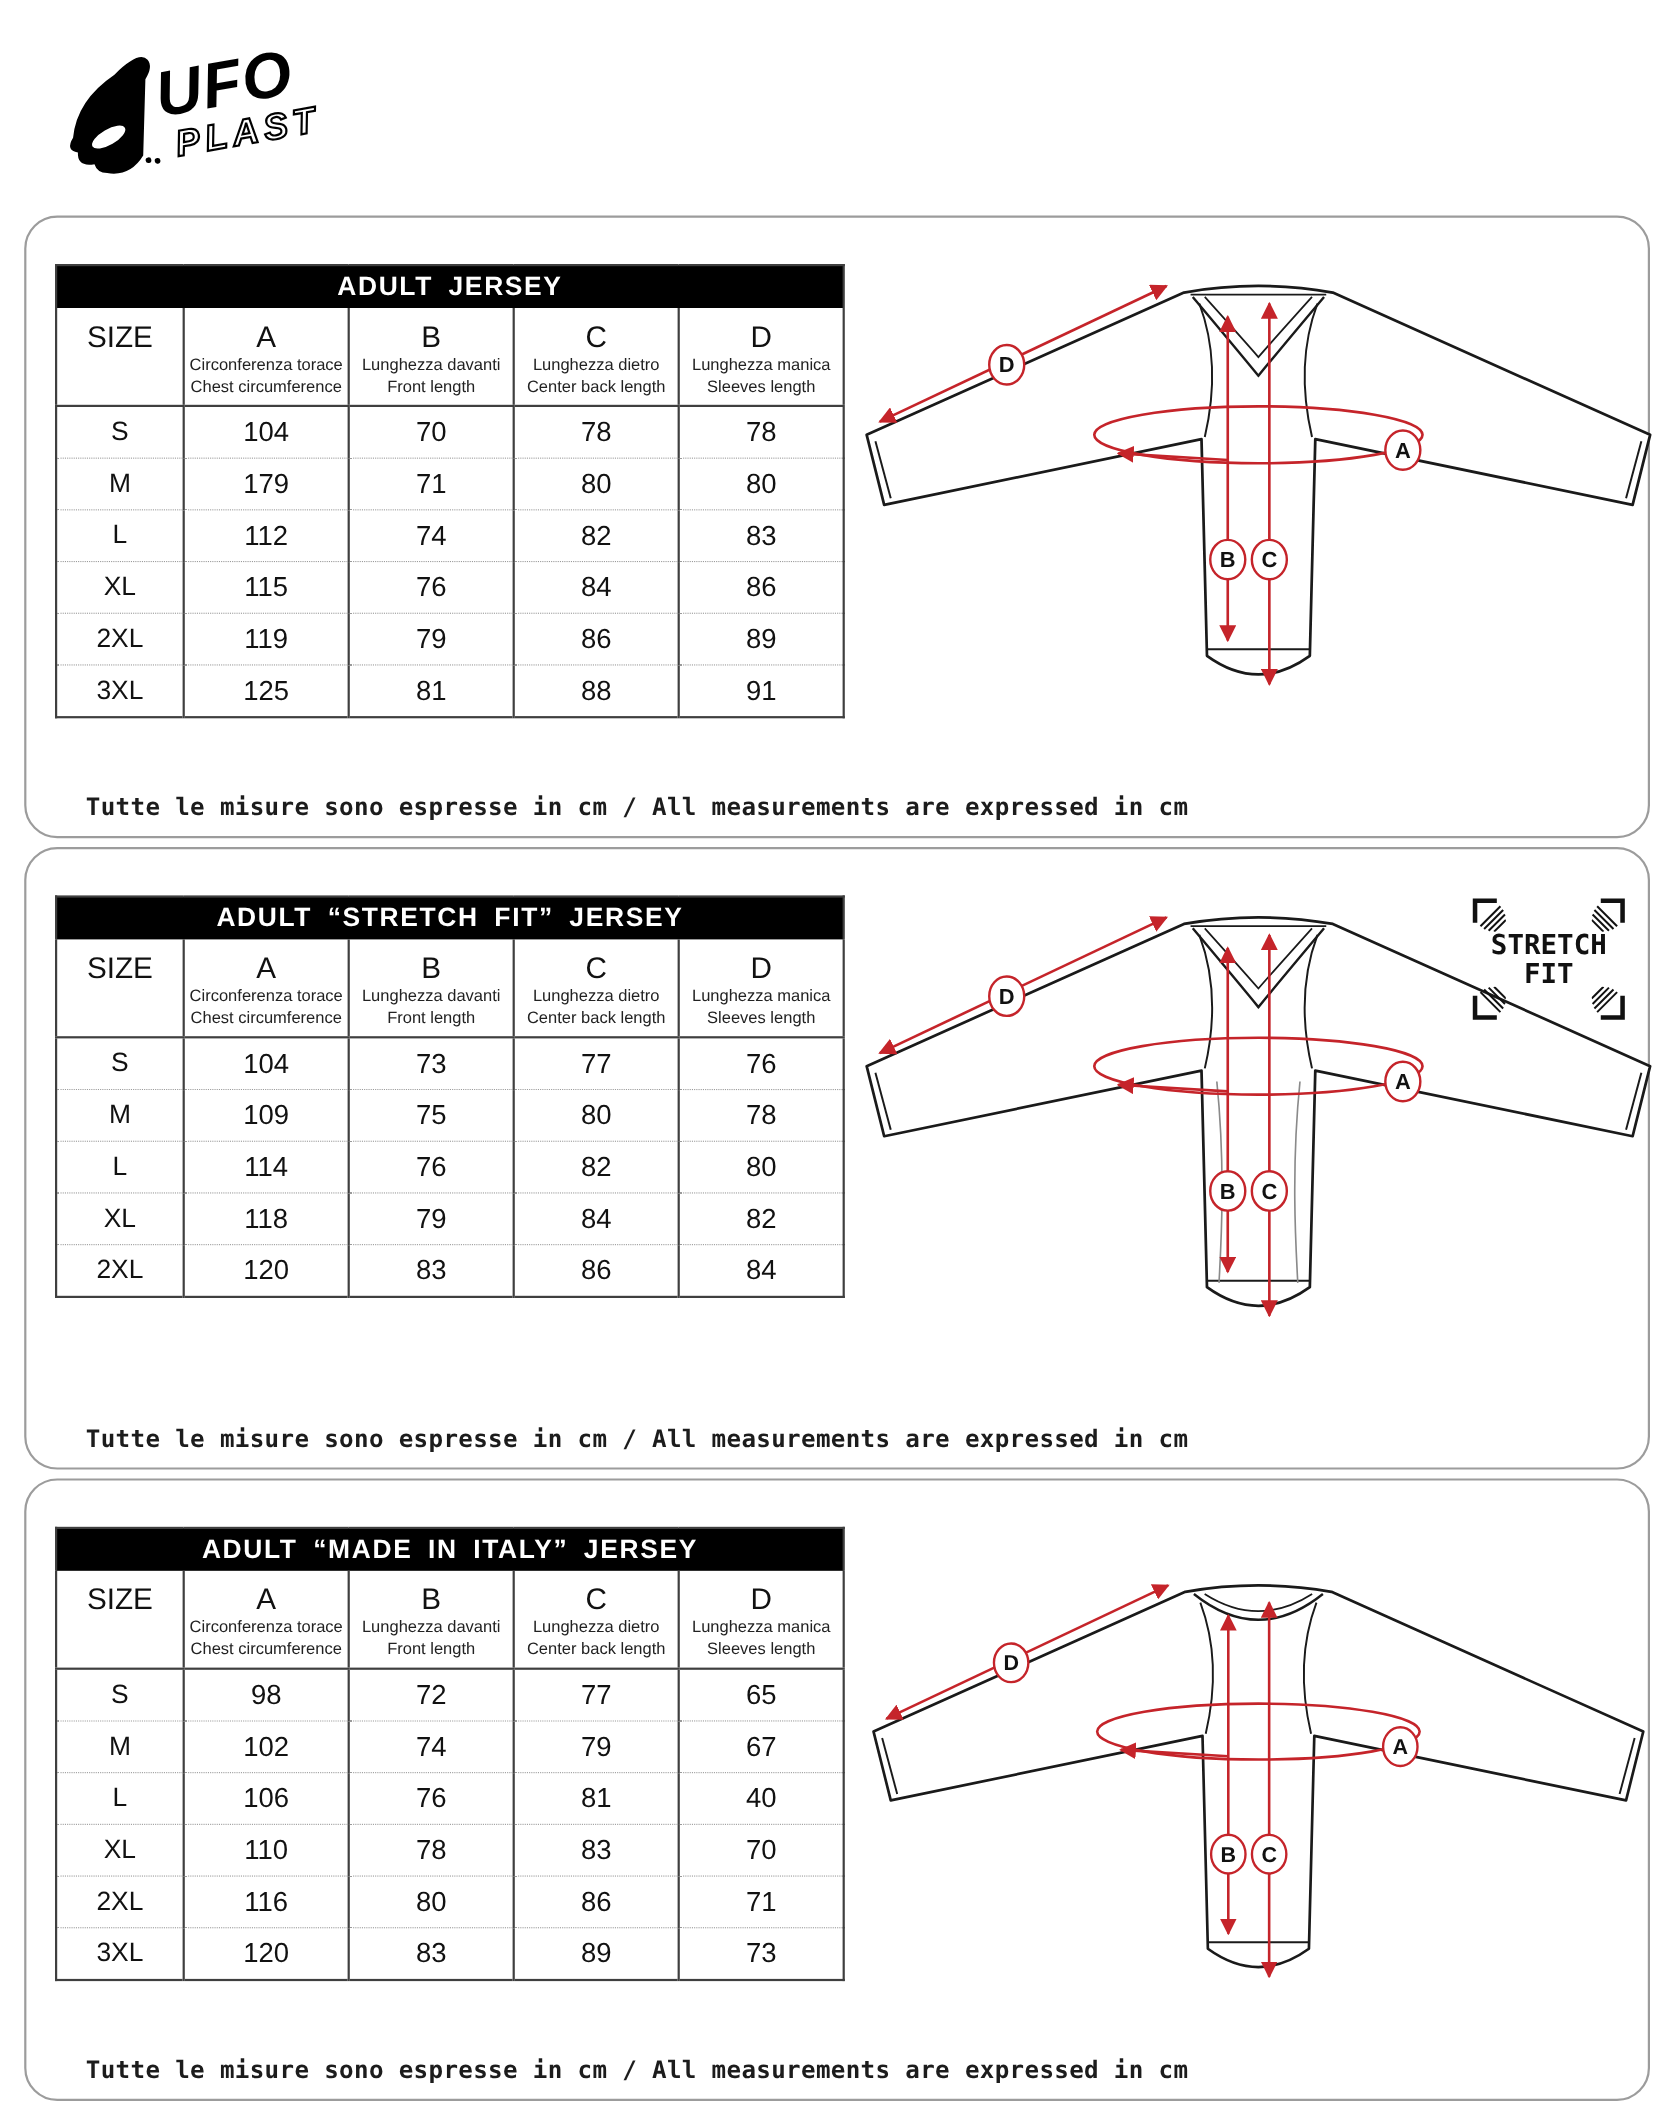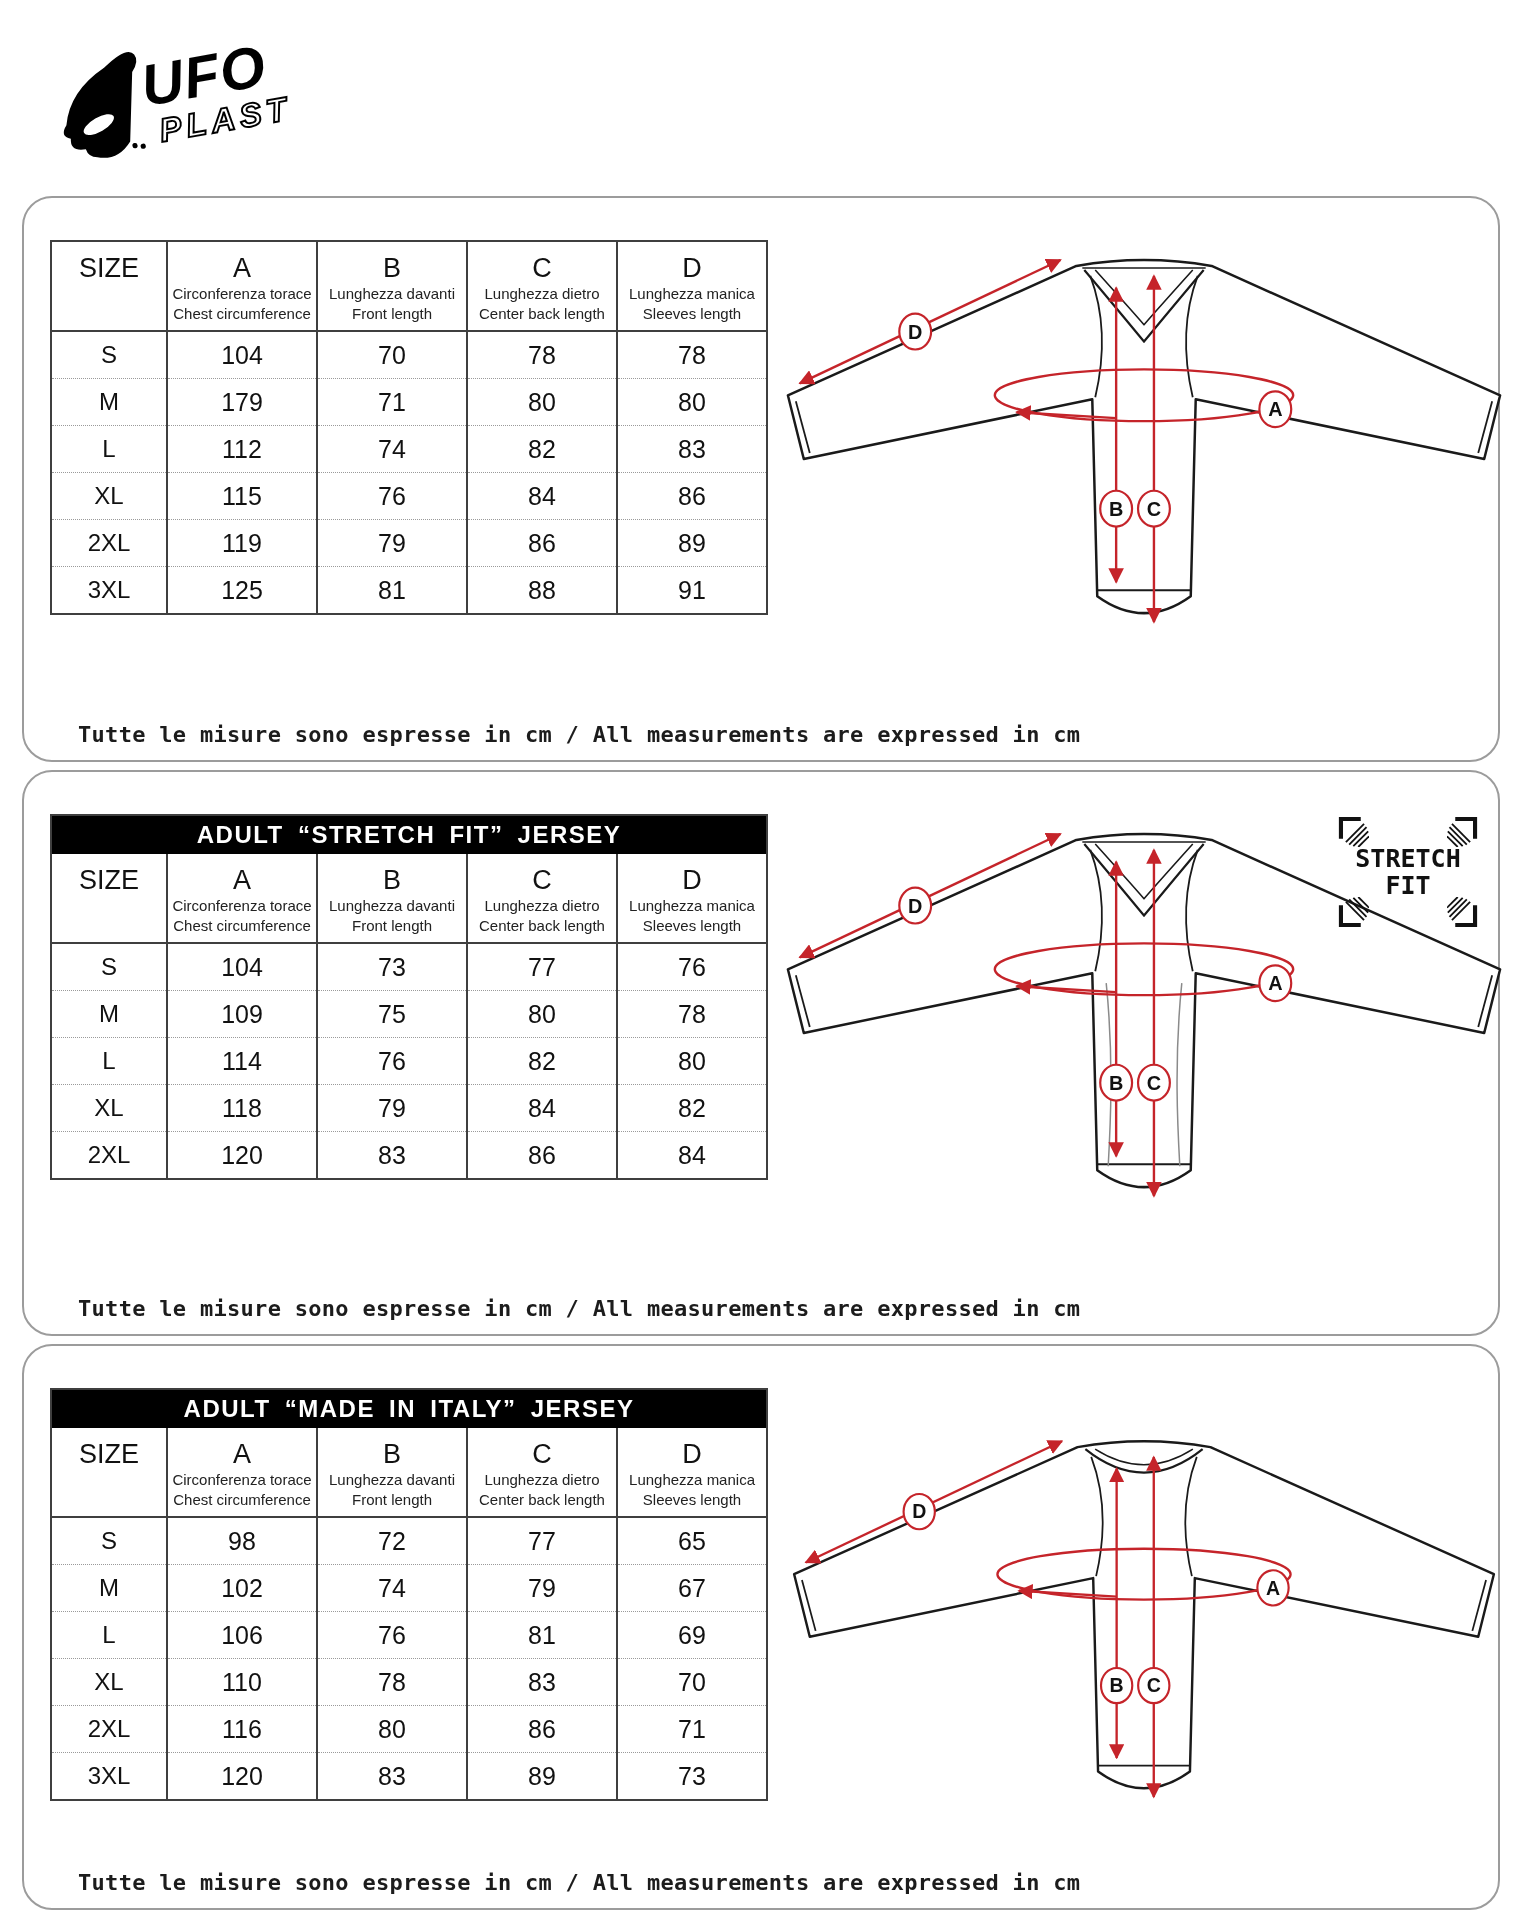--- a/index.html
+++ b/index.html
@@ -79,20 +79,23 @@
   <div class="section" id="sec-adult">
     <table class="size-table">
       <colgroup>
           <col style="width:116px">
           <col style="width:150px">
           <col style="width:150px">
           <col style="width:150px">
           <col style="width:150px">
         </colgroup>
       <thead>
+        <tr class="title-row">
+          <th colspan="5">ADULT JERSEY</th>
+        </tr>
         <tr class="hdr-row">
           <th>
               <span class="hl">SIZE</span>
             </th>
           <th>
             <span class="hl">A</span>
             <span class="sub">Circonferenza torace</span>
             <span class="sub">Chest circumference</span>
           </th>
           <th>
@@ -452,21 +455,21 @@
             <td>102</td>
             <td>74</td>
             <td>79</td>
             <td>67</td>
           </tr>
           <tr>
             <td class="c-size">L</td>
             <td>106</td>
             <td>76</td>
             <td>81</td>
-            <td>69</td>
+            <td>40</td>
           </tr>
           <tr>
             <td class="c-size">XL</td>
             <td>110</td>
             <td>78</td>
             <td>83</td>
             <td>70</td>
           </tr>
           <tr>
             <td class="c-size">2XL</td>

